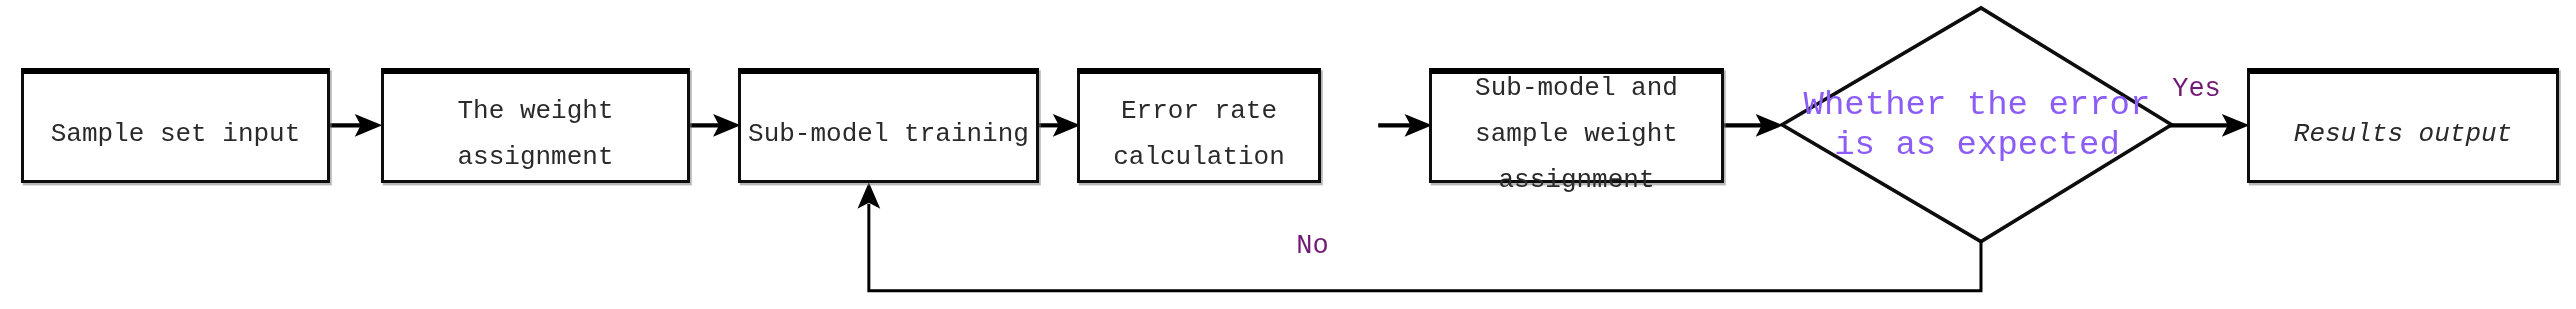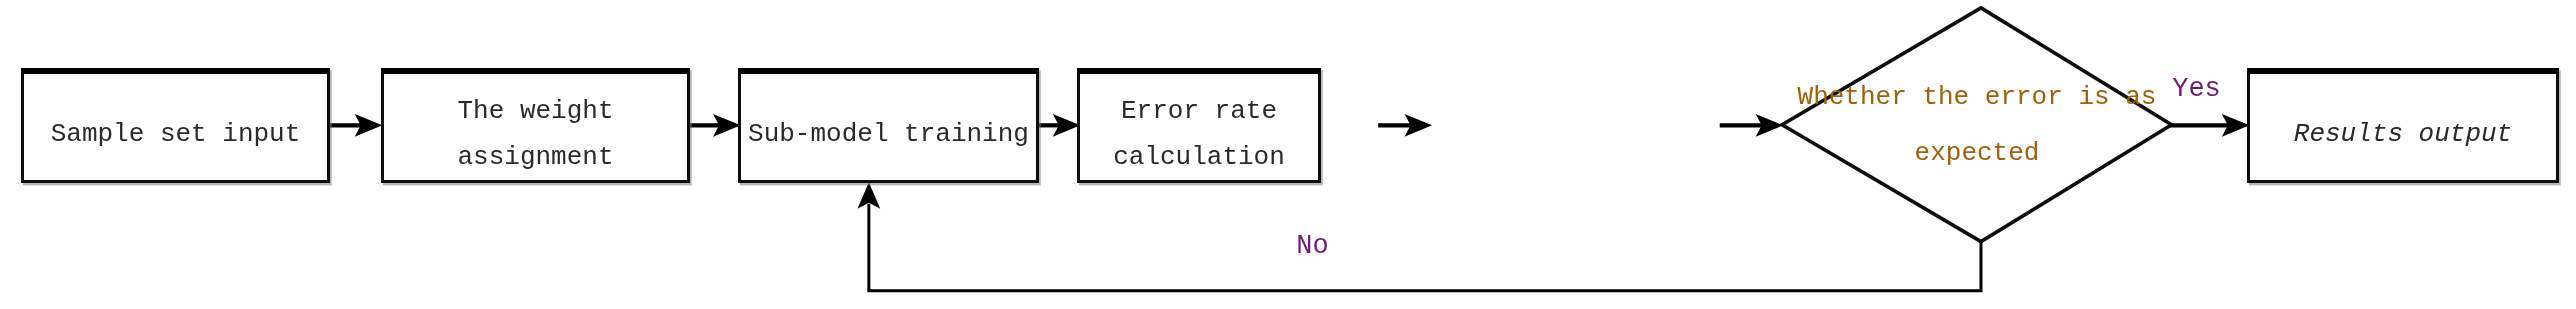--- a/index.html
+++ b/index.html
@@ -54,23 +54,23 @@
   #decision-label {
     position: absolute;
     left: 1783px;
     top: 83px;
     width: 388px;
     height: 84px;
     display: flex;
     align-items: center;
     justify-content: center;
     text-align: center;
-    font-size: 26px;
-    line-height: 56px;
-    color: #a16207;
+    font-size: 34px;
+    line-height: 40px;
+    color: #8b5cf6;
   }
   .edge-label {
     position: absolute;
     font-size: 27px;
     color: #701a75;
     text-align: center;
   }
   #label-yes { left: 2156px; top: 74px; width: 81px; }
   #label-no  { left: 1269px; top: 231px; width: 87px; }
 </style>
@@ -128,20 +128,23 @@
   </div>
 
   <div class="node" id="node-sub-model-training" style="left:738px; width:301px;justify-content:center;">
     <span class="lbl">Sub-model training</span>
   </div>
 
   <div class="node" id="node-error-rate-calculation" style="left:1077px; width:244px;">
     <span class="lbl">Error rate calculation</span>
   </div>
 
+  <div class="node" id="node-sub-model-sample-weight" style="left:1429px; width:295px;">
+    <span class="lbl">Sub-model and sample weight assignment</span>
+  </div>
 
   <div class="node" id="node-results-output" style="left:2247px; width:312px;">
     <span class="lbl">Results output</span>
   </div>
 
   <div id="decision-label">Whether the error is as expected</div>
 
   <div class="edge-label" id="label-yes">Yes</div>
   <div class="edge-label" id="label-no">No</div>
 

